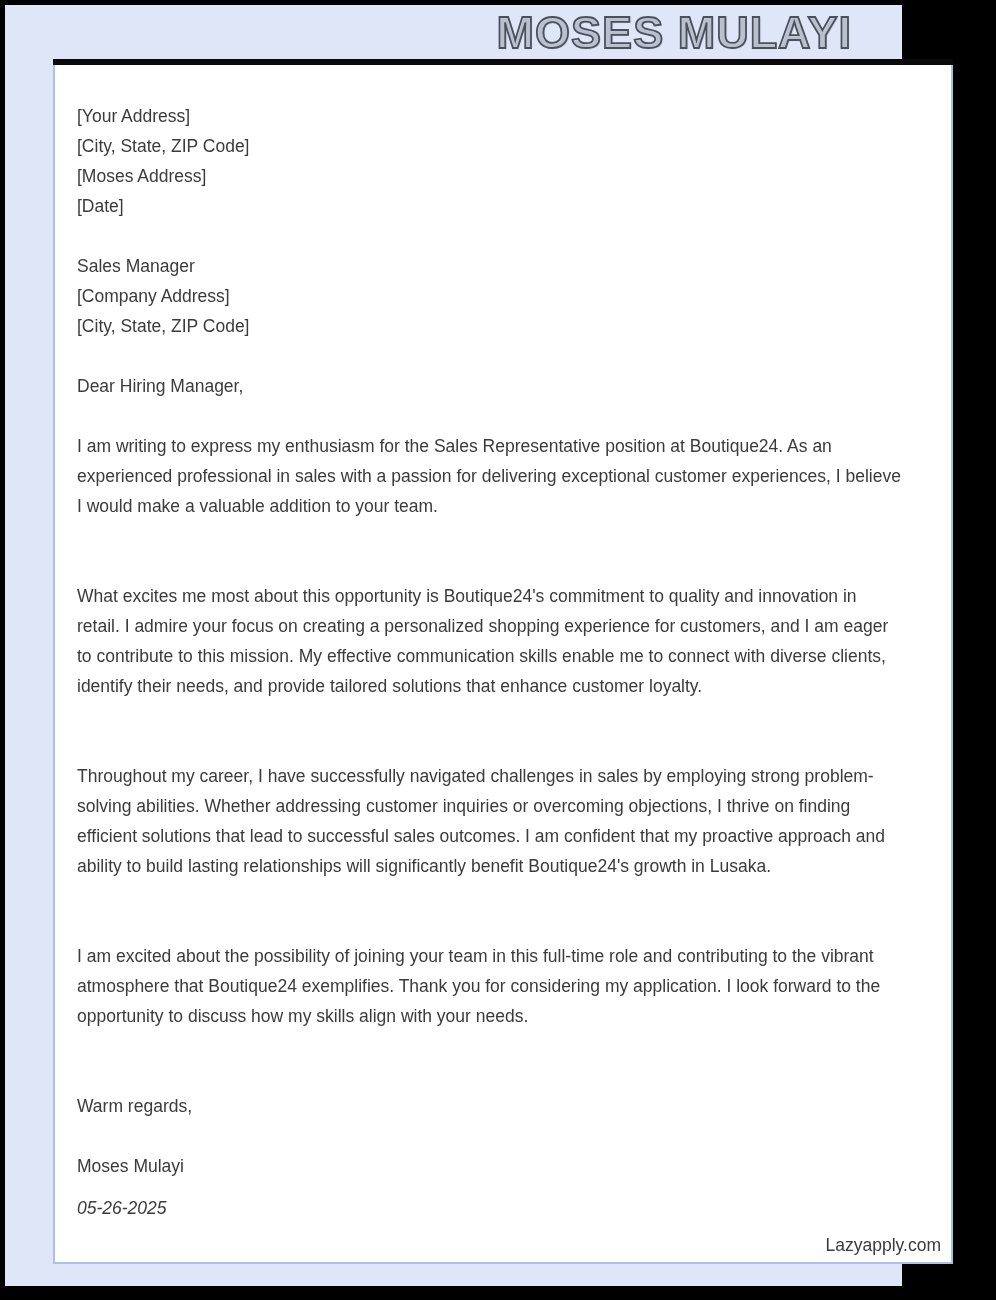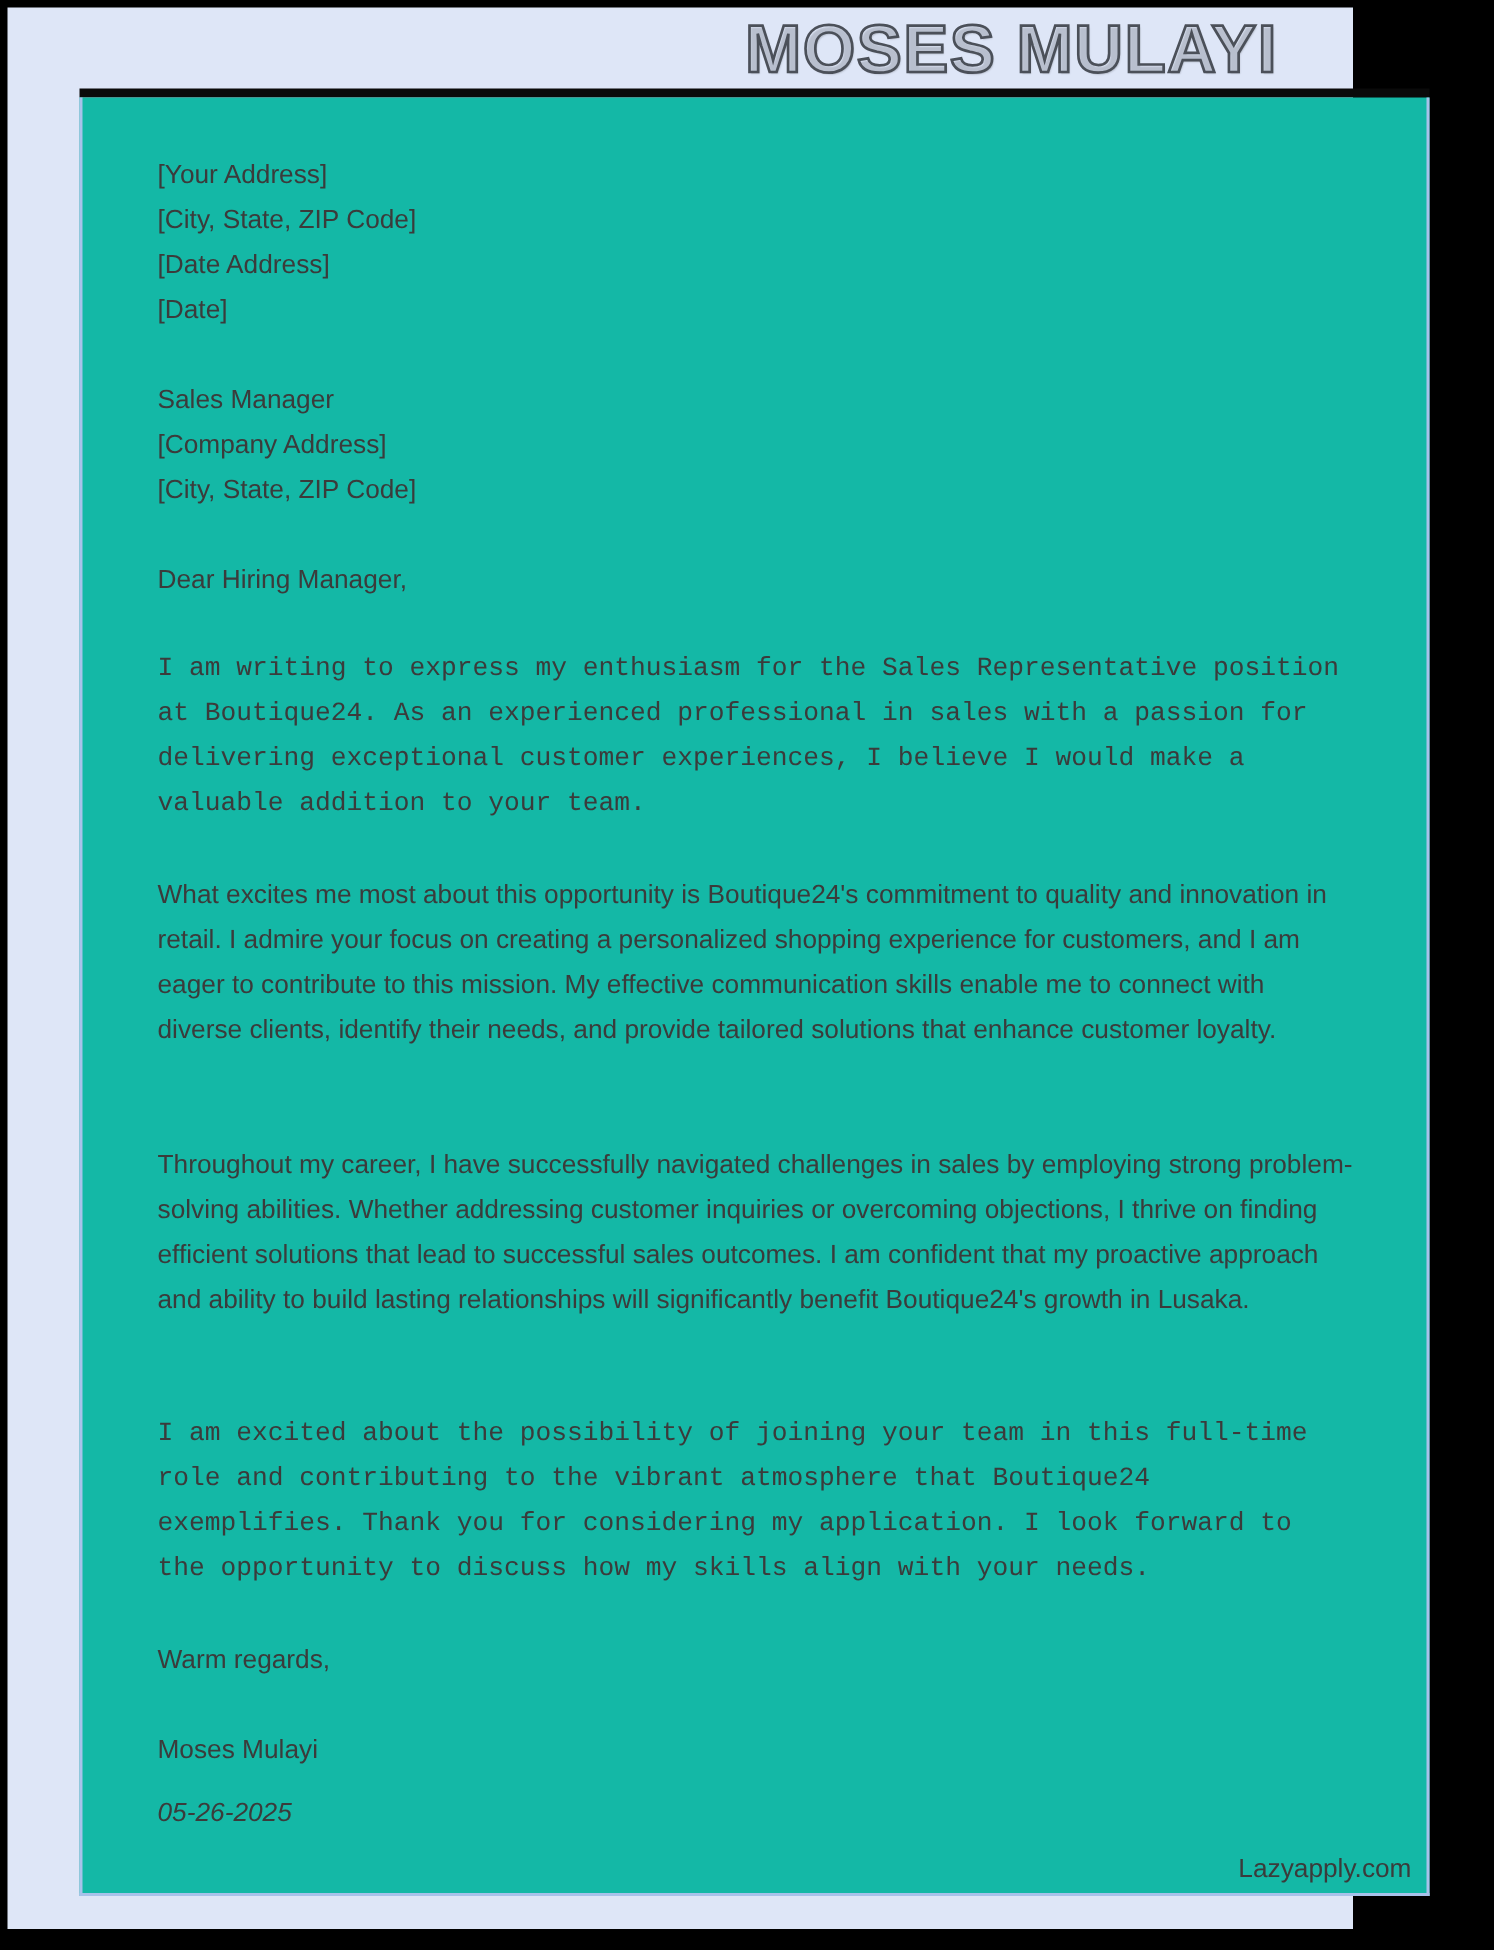--- a/index.html
+++ b/index.html
@@ -50,35 +50,35 @@
   }
 
   
   .sheet {
     position: absolute;
     left: 48px;
     top: 60px;
     width: 900px;
     height: 1199px;
     box-sizing: border-box;
-    background: #14b8a6;
+    background: #ffffff;
     border: 2px solid var(--page-border, #a8c2ea);
     border-top: none;
-    padding: 36px 48px 0 50px;
+    padding: 36px 48px 0 22px;
     overflow: visible;
   }
 
   .sheet, .sheet p, .sheet div {
     color: var(--text, #3b3b3b);
     font-size: 17.5px;
     line-height: 30px;
   }
 
   .block { margin: 0 0 30px 0; }
-  .h4l { height: 120px; overflow: visible; font-family: Liberation Mono, monospace; }
+  .h4l { height: 120px; overflow: visible; }
   .h5l { height: 150px; overflow: visible; }
 
   .sig-block { margin: 0 0 12px 0; }
 
   .letter-date {
     margin: 0;
     color: var(--accent-date, #2e9bf2);
     position: relative;
     z-index: 2;
     font-style: italic;
@@ -100,21 +100,21 @@
 
   <div class="header-name">MOSES MULAYI</div>
 
   <div class="top-bar"></div>
 
   <div class="sheet">
 
     <div class="block">
       <div>[Your Address]</div>
       <div>[City, State, ZIP Code]</div>
-      <div>[Date Address]</div>
+      <div>[Moses Address]</div>
       <div>[Date]</div>
     </div>
 
     <div class="block">
       <div>Sales Manager</div>
       <div>[Company Address]</div>
       <div>[City, State, ZIP Code]</div>
     </div>
 
     <p class="block">Dear Hiring Manager,</p>

